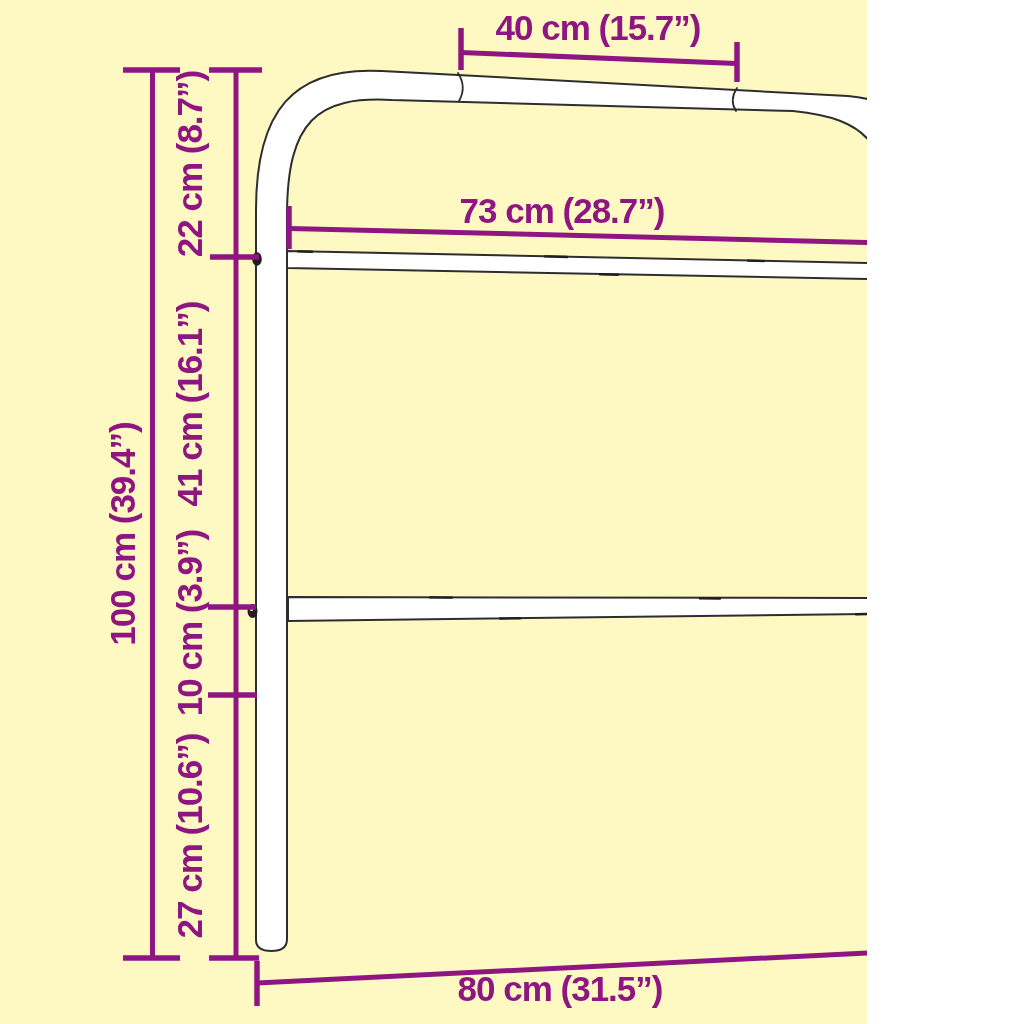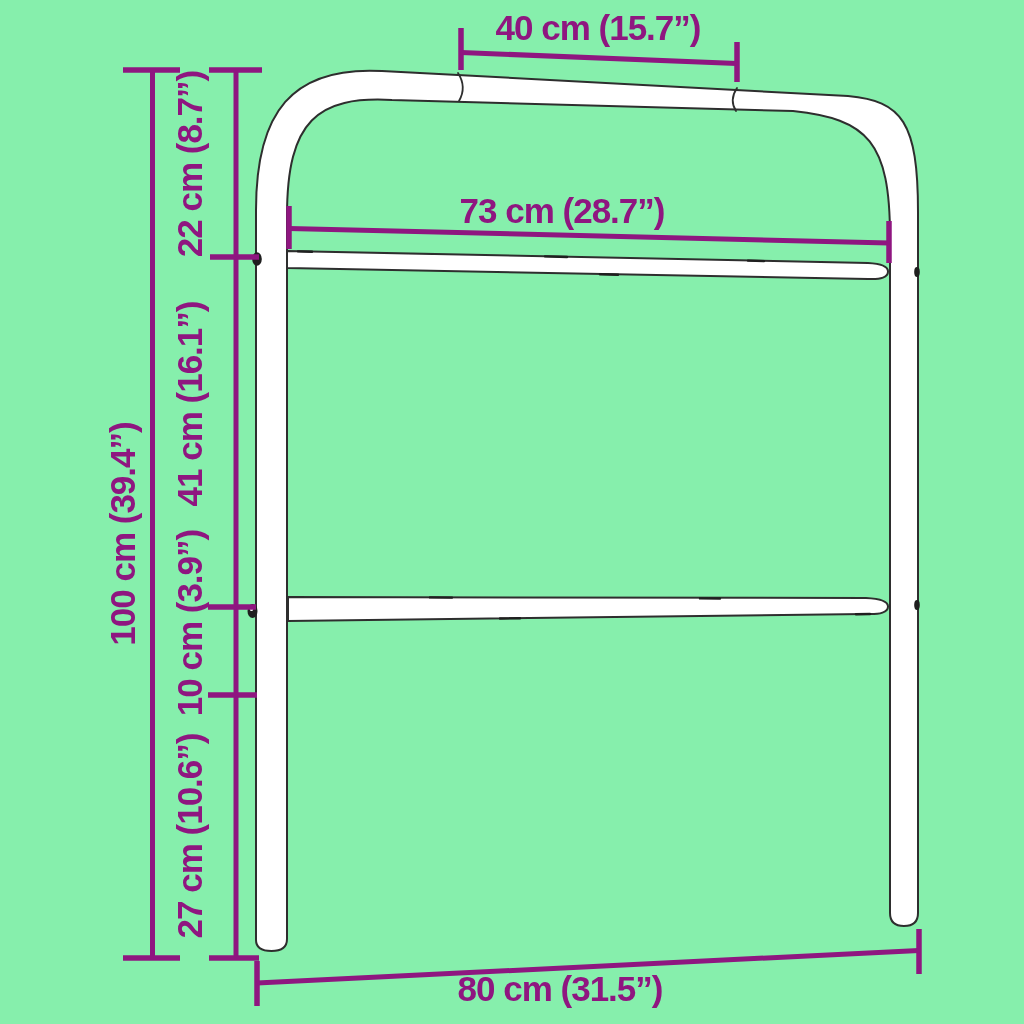--- a/index.html
+++ b/index.html
@@ -2,23 +2,23 @@
 <html><head>
 <meta charset="utf-8">
 <style>
   html, body {
     margin: 0;
     padding: 0;
     background: #ffffff;
   }
   .stage {
     position: relative;
-    width: 1024px;
+    width: 867px;
     height: 1024px;
-    background: #86efac;
+    background: #fef9c3;
     overflow: hidden;
     font-family: "Liberation Sans", sans-serif;
   }
   svg { display: block; }
   .outline {
     fill: #ffffff;
     stroke: #2e2e2e;
     stroke-width: 2;
     stroke-linejoin: round;
   }

